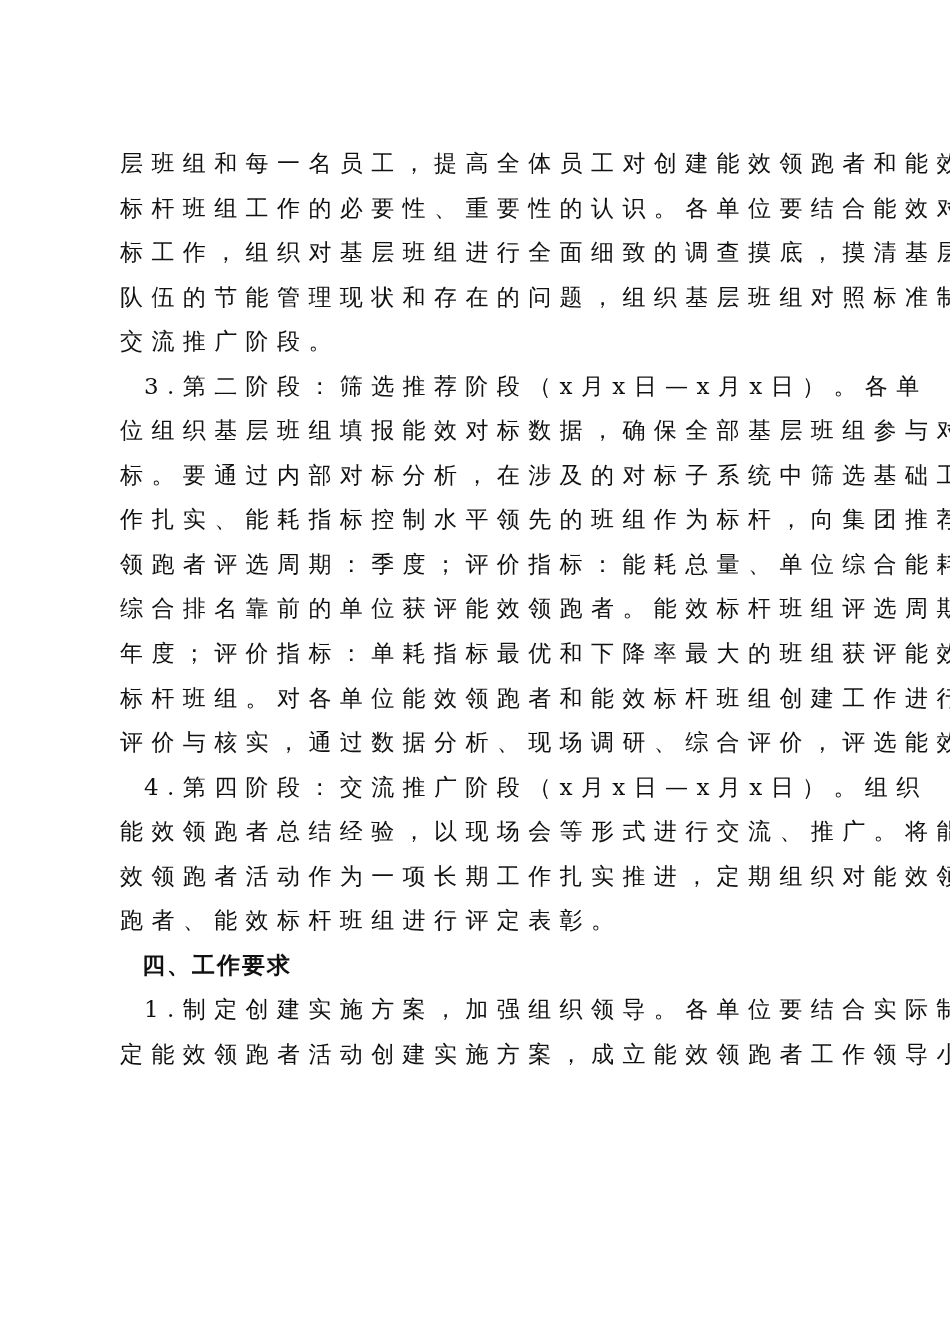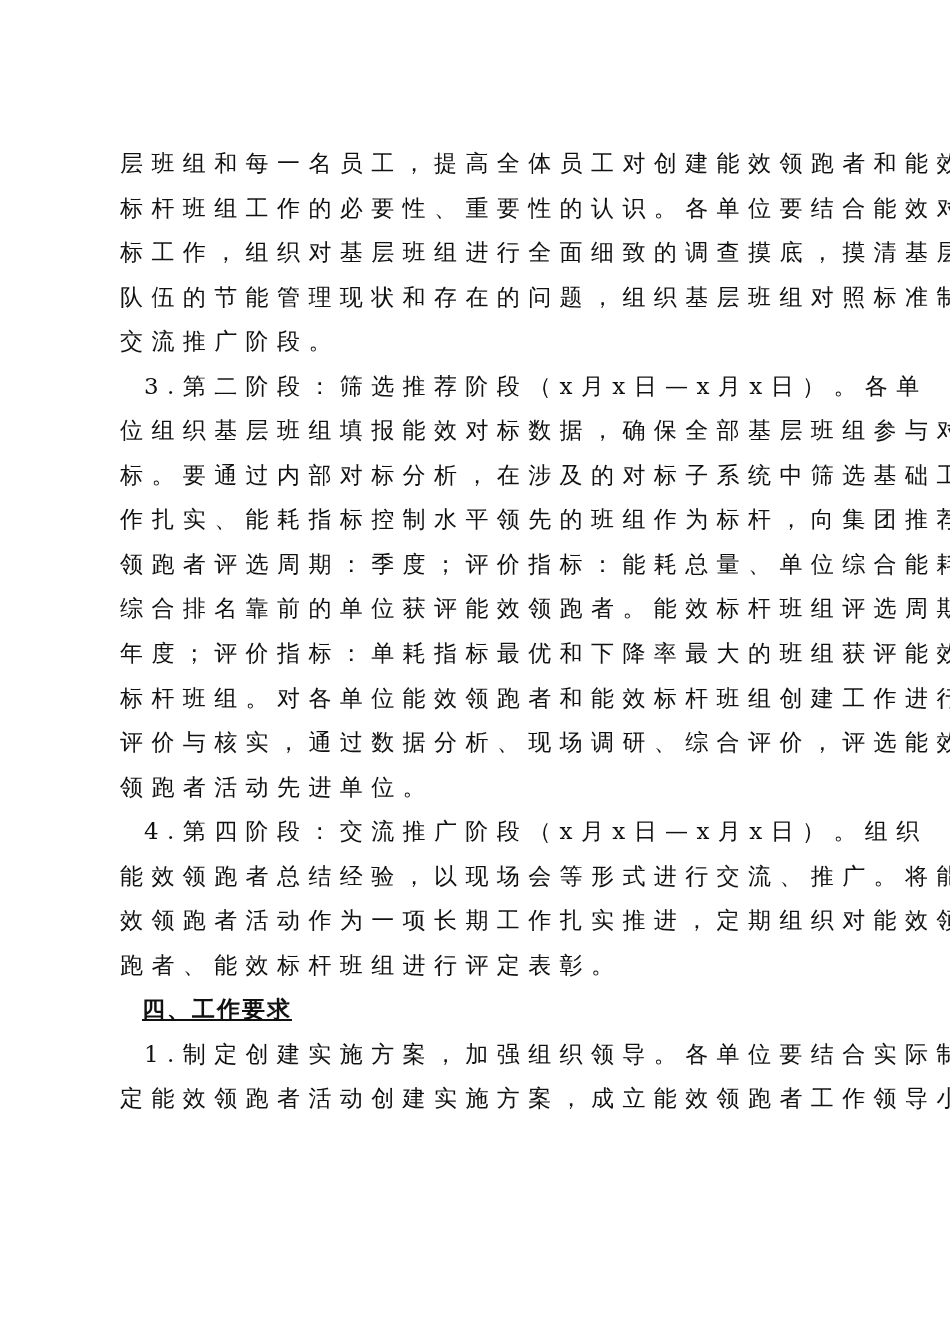--- a/index.html
+++ b/index.html
@@ -32,21 +32,20 @@
       word-break: break-all;
     }
     .heading {
       margin: 0;
       font-family: "DejaVu Sans", "Liberation Sans", sans-serif;
       font-weight: bold;
       font-size: 23px;
       line-height: 44.55px;
       letter-spacing: 2px;
       padding-left: 22px;
-      text-decoration: underline;
     }
     .line { display: block; white-space: nowrap; }
   </style>
 </head>
 <body>
 
 <div class="page">
 
   <p class="para">
     <span class="line">层班组和每一名员工，提高全体员工对创建能效领跑者和能效</span>
@@ -62,21 +61,20 @@
     <span class="line">标。要通过内部对标分析，在涉及的对标子系统中筛选基础工</span>
     <span class="line">作扎实、能耗指标控制水平领先的班组作为标杆，向集团推荐。</span>
   </p>
 
   <p class="para">
     <span class="line">领跑者评选周期：季度；评价指标：能耗总量、单位综合能耗。</span>
     <span class="line">综合排名靠前的单位获评能效领跑者。能效标杆班组评选周期：</span>
     <span class="line">年度；评价指标：单耗指标最优和下降率最大的班组获评能效</span>
     <span class="line">标杆班组。对各单位能效领跑者和能效标杆班组创建工作进行</span>
     <span class="line">评价与核实，通过数据分析、现场调研、综合评价，评选能效</span>
-    <span class="line">领跑者活动先进单位。</span>
   </p>
 
   <p class="para">
     <span class="line" style="padding-left:24px">4.第四阶段：交流推广阶段（x月x日—x月x日）。组织</span>
     <span class="line">能效领跑者总结经验，以现场会等形式进行交流、推广。将能</span>
     <span class="line">效领跑者活动作为一项长期工作扎实推进，定期组织对能效领</span>
     <span class="line">跑者、能效标杆班组进行评定表彰。</span>
   </p>
 
   <h2 class="heading">四、工作要求</h2>

